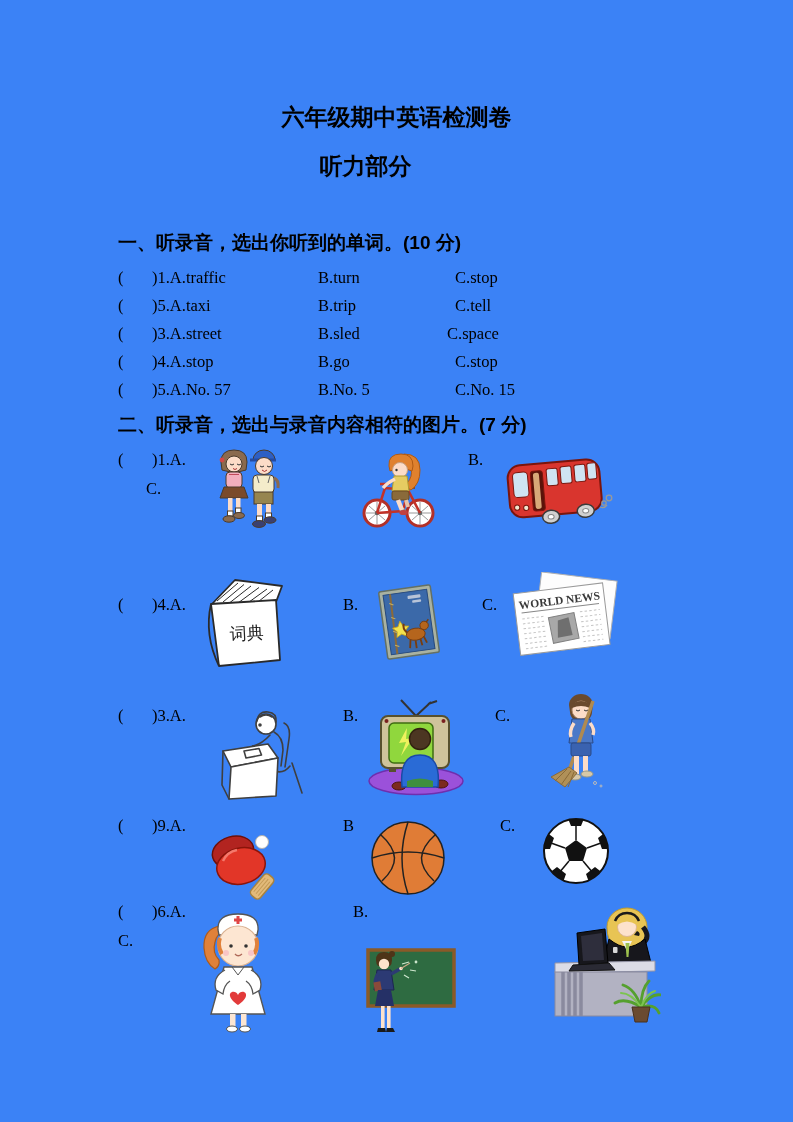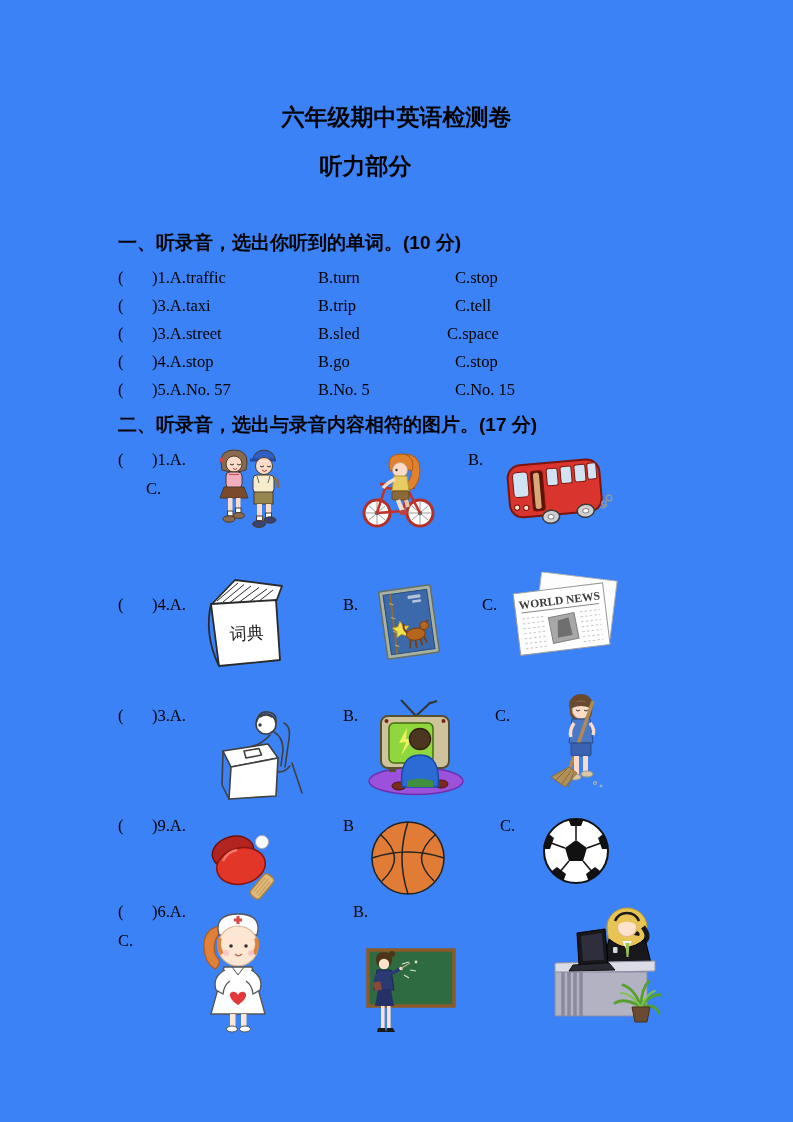--- a/index.html
+++ b/index.html
@@ -29,21 +29,21 @@
   <div class="abs sec-h" style="top:230px">一、听录音，选出你听到的单词。(10 分)</div>
 
   <div class="s1row" style="top:268px">
     <span class="c-br">(</span>
     <span class="c-a">)1.A.traffic</span>
     <span class="c-b">B.turn</span>
     <span class="c-c">C.stop</span>
   </div>
   <div class="s1row" style="top:296px">
     <span class="c-br">(</span>
-    <span class="c-a">)3.A.taxi</span>
+    <span class="c-a">)5.A.taxi</span>
     <span class="c-b">B.trip</span>
     <span class="c-c">C.tell</span>
   </div>
   <div class="s1row" style="top:324px">
     <span class="c-br">(</span>
     <span class="c-a">)3.A.street</span>
     <span class="c-b">B.sled</span>
     <span class="c-c" style="left:329px">C.space</span>
   </div>
   <div class="s1row" style="top:352px">
@@ -52,21 +52,21 @@
     <span class="c-b">B.go</span>
     <span class="c-c">C.stop</span>
   </div>
   <div class="s1row" style="top:380px">
     <span class="c-br">(</span>
     <span class="c-a">)5.A.No. 57</span>
     <span class="c-b">B.No. 5</span>
     <span class="c-c">C.No. 15</span>
   </div>
 
-  <div class="abs sec-h" style="top:412px">二、听录音，选出与录音内容相符的图片。(17 分)</div>
+  <div class="abs sec-h" style="top:412px">二、听录音，选出与录音内容相符的图片。(7 分)</div>
 
   <span class="lbl" style="left:118px;top:450px">(</span>
   <span class="lbl" style="left:152px;top:450px">)1.A.</span>
   <span class="lbl" style="left:146px;top:479px">C.</span>
   <span class="lbl" style="left:468px;top:450px">B.</span>
 
   <div class="img" style="left:207px;top:445px">
     <svg width="86" height="96" viewBox="0 0 86 96">
       <g stroke="#4a3a2a" stroke-width="1">
         <path d="M14,17 Q14,5 27,5 Q40,5 40,17 L39,25 Q27,29 15,25 Z" fill="#8a6a4e"></path>

